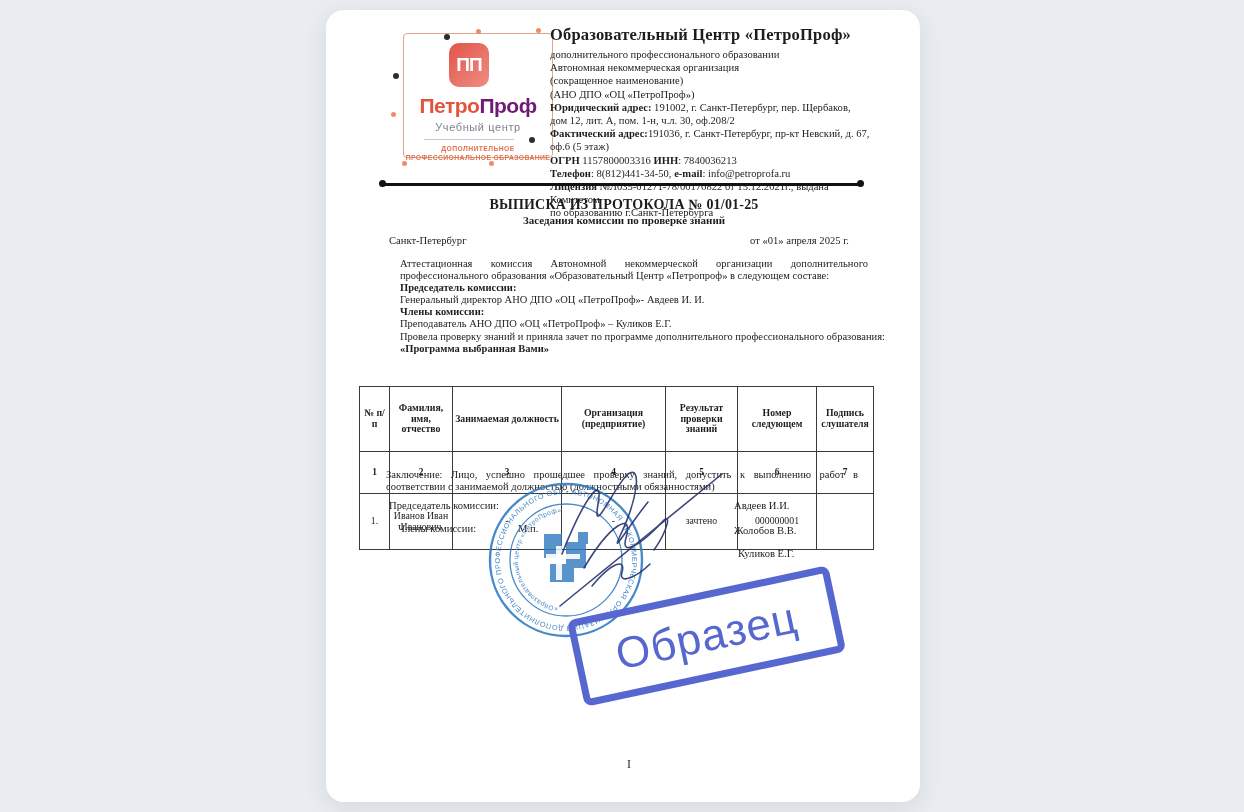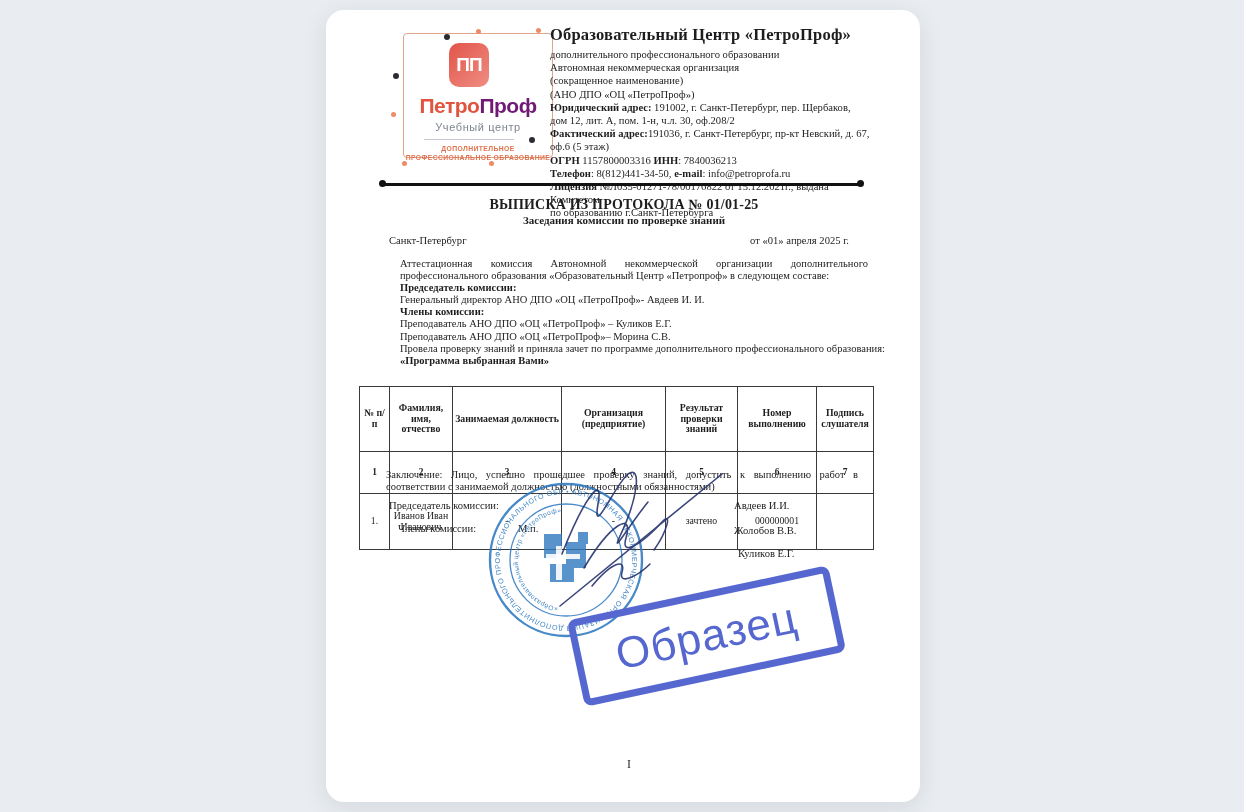--- a/index.html
+++ b/index.html
@@ -129,21 +129,20 @@
     <span>Санкт-Петербург</span>
     <span>от «01» апреля 2025 г.</span>
   </div>
 
   <div class="doc-body">
     <p>Аттестационная комиссия Автономной некоммерческой организации дополнительного профессионального образования «Образовательный Центр «Петропроф» в следующем составе:</p>
     <div><b>Председатель комиссии:</b></div>
     <div class="nowrap">Генеральный директор АНО ДПО «ОЦ «ПетроПроф»- Авдеев И. И.</div>
     <div><b>Члены комиссии:</b></div>
     <div class="nowrap">Преподаватель АНО ДПО «ОЦ «ПетроПроф» – Куликов Е.Г.</div>
-    <div class="nowrap">Преподаватель АНО ДПО «ОЦ «ПетроПроф»– Морина С.В.</div>
     <div class="nowrap">Провела проверку знаний и приняла зачет по программе дополнительного профессионального образования:</div>
     <div><b>«Программа выбранная Вами»</b></div>
   </div>
 
   <table class="results-table">
     <colgroup>
       <col style="width:30px">
         <col style="width:63px">
         <col style="width:109px">
         <col style="width:104px">
@@ -151,21 +150,21 @@
         <col style="width:79px">
         <col style="width:57px">
     </colgroup>
     <tbody>
       <tr class="hrow">
         <td>№ п/п</td>
         <td>Фамилия, имя, отчество</td>
         <td>Занимаемая должность</td>
         <td>Организация (предприятие)</td>
         <td>Результат проверки знаний</td>
-        <td>Номер выполнению</td>
+        <td>Номер следующем</td>
         <td>Подпись слушателя</td>
       </tr>
       <tr class="nrow">
         <td>1</td>
         <td>2</td>
         <td>3</td>
         <td>4</td>
         <td>5</td>
         <td>6</td>
         <td>7</td>

